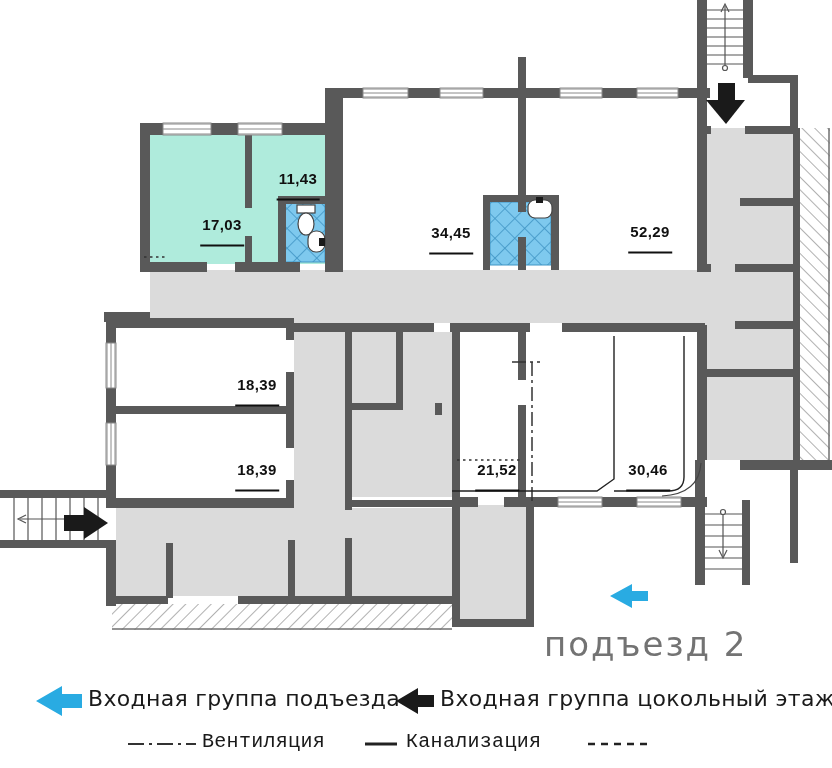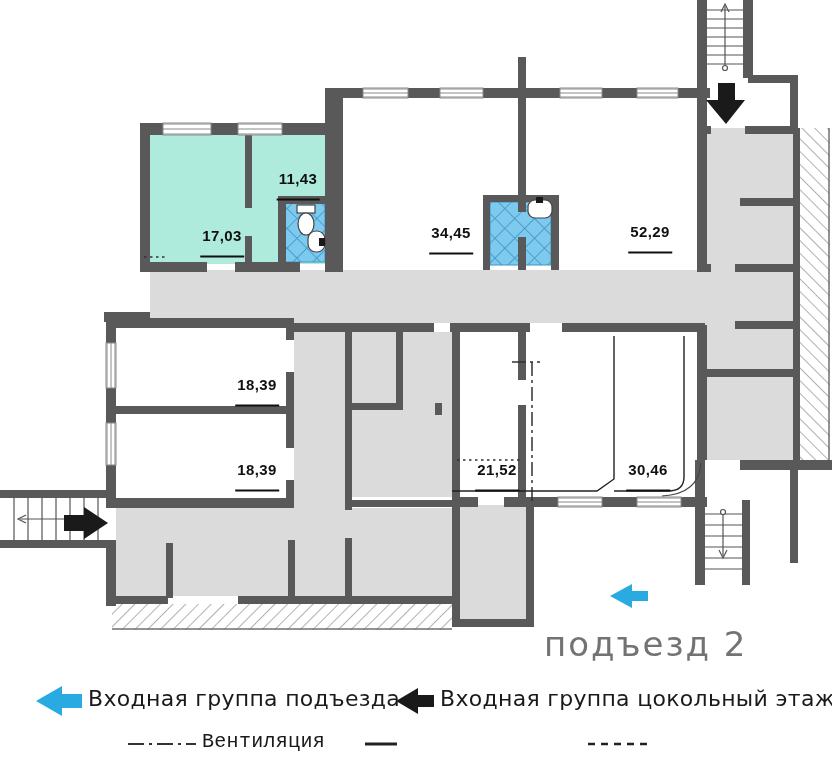--- a/index.html
+++ b/index.html
@@ -271,21 +271,21 @@
     <rect x="718" y="83" width="17" height="18"></rect>
     <polygon points="706,100 745,100 726,124"></polygon>
   </g>
   <g fill="#1a1a1a">
     <rect x="64" y="515" width="20" height="16"></rect>
     <polygon points="84,507 84,539 108,523"></polygon>
   </g>
   <polygon fill="#29ABE2" points="610,596 632,584 632,591 648,591 648,601 632,601 632,608"></polygon>
 </svg>
 
-<div class="area-label" style="left:222px;top:242px">17,03</div>
+<div class="area-label" style="left:222px;top:231px">17,03</div>
 <div class="area-label" style="left:298px;top:185px">11,43</div>
 <div class="area-label" style="left:451px;top:239px">34,45</div>
 <div class="area-label" style="left:650px;top:238px">52,29</div>
 <div class="area-label" style="left:257px;top:391px">18,39</div>
 <div class="area-label" style="left:257px;top:476px">18,39</div>
 <div class="area-label" style="left:497px;top:476px">21,52</div>
 <div class="area-label" style="left:648px;top:476px">30,46</div>
 
 <div class="entrance-title">подъезд 2</div>
 
@@ -299,18 +299,19 @@
   </svg>
   <div class="lg-item" style="left:440px;top:4px">Входная группа цокольный этаж</div>
 
   <svg class="lg-arrow" style="left:126px;top:56px" width="72" height="12">
     <line x1="2" y1="6" x2="70" y2="6" stroke="#333" stroke-width="2" stroke-dasharray="16 5 3 5"></line>
   </svg>
   <div class="lg-item small" style="left:202px;top:48px">Вентиляция</div>
   <svg class="lg-arrow" style="left:363px;top:56px" width="36" height="12">
     <line x1="2" y1="6" x2="34" y2="6" stroke="#222" stroke-width="3"></line>
   </svg>
+  <div class="lg-item small" style="left:406px;top:48px">Канализация</div>
   <svg class="lg-arrow" style="left:586px;top:56px" width="66" height="12">
     <line x1="2" y1="6" x2="64" y2="6" stroke="#222" stroke-width="2.5" stroke-dasharray="7 6"></line>
   </svg>
 </div>
 
 </div>
 
 </body></html>

